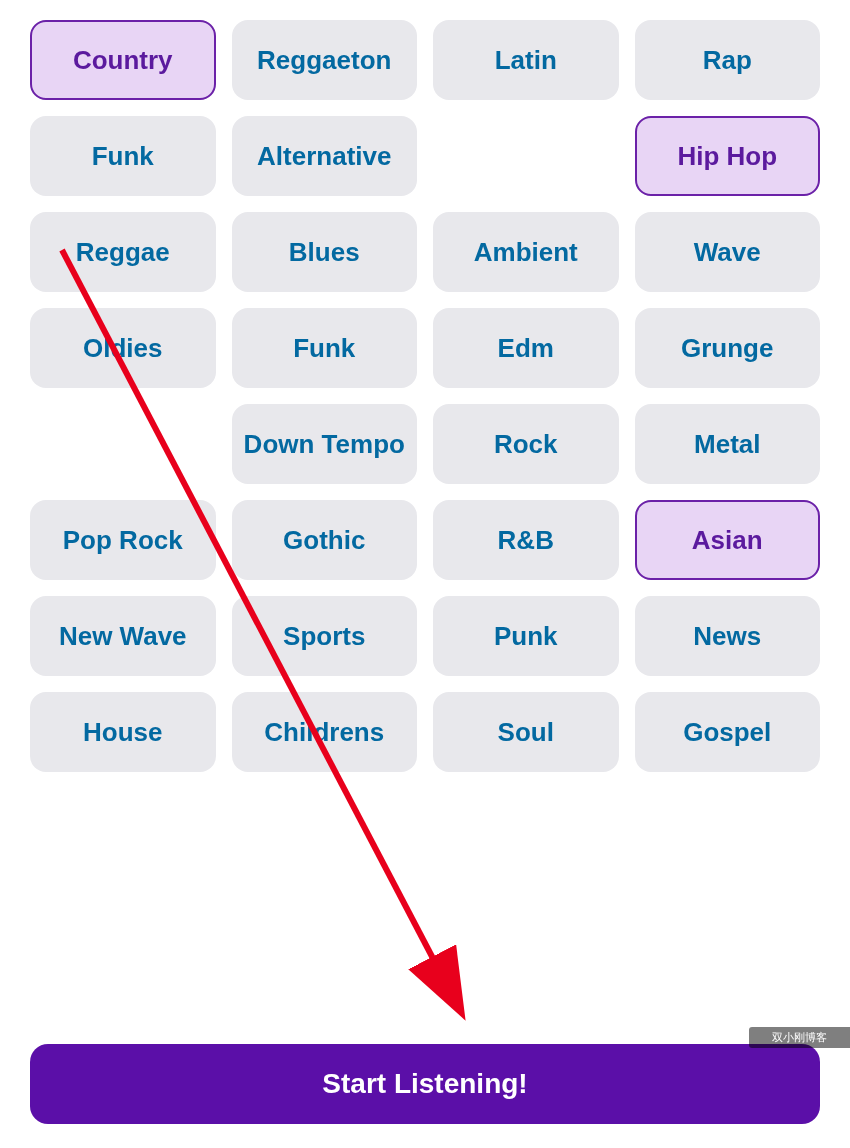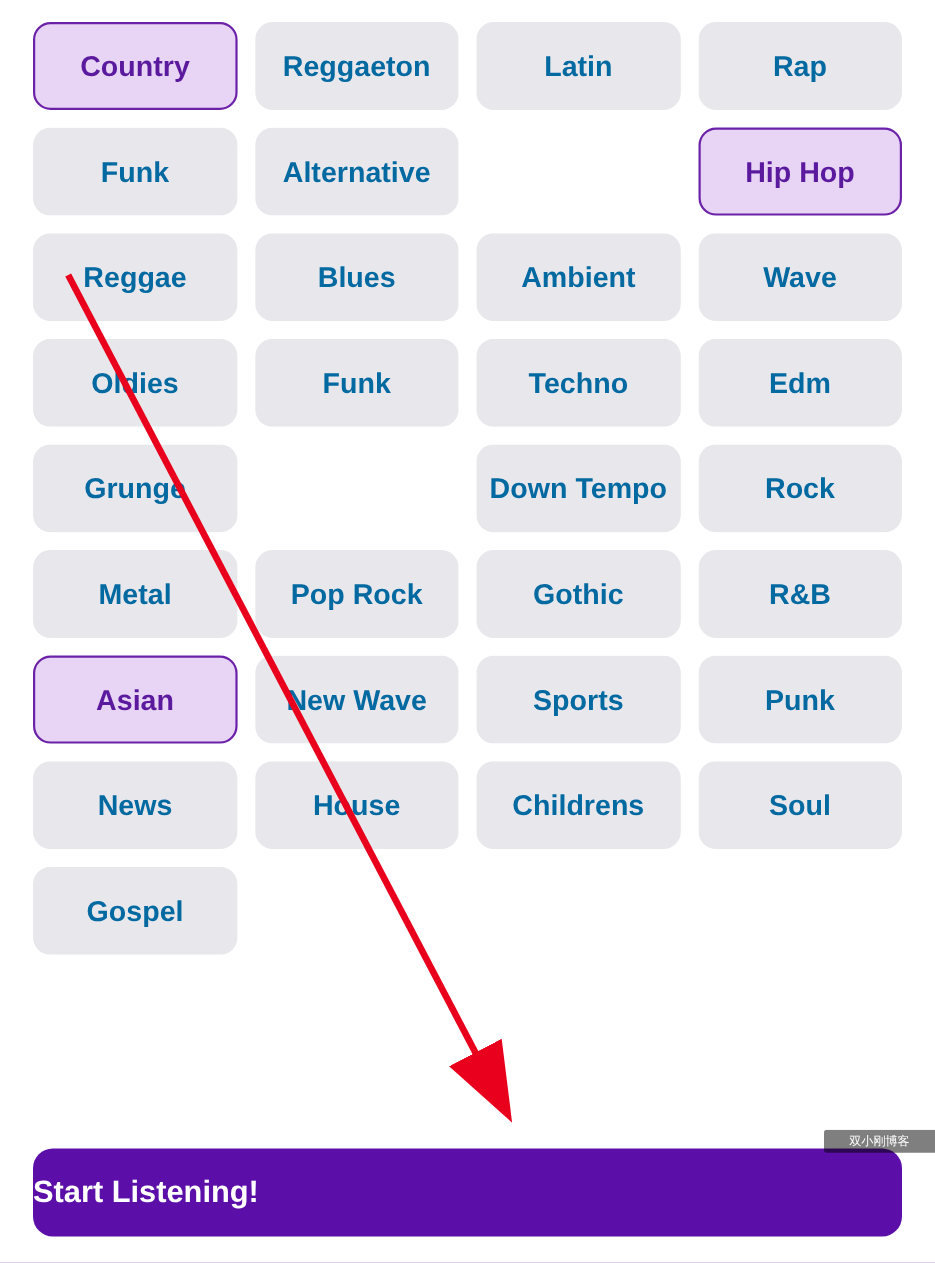--- a/index.html
+++ b/index.html
@@ -72,21 +72,21 @@
     .start-btn {
       width: 100%;
       background: #5b0fa8;
       color: #ffffff;
       font-size: 28px;
       font-weight: 700;
       border: none;
       border-radius: 18px;
       padding: 24px 0;
       cursor: pointer;
-      text-align: left;
+      text-align: center;
       display: block;
     }
 
     
     .watermark {
       position: absolute;
       bottom: 100px;
       right: 0;
       background: rgba(0,0,0,0.5);
       color: #fff;
@@ -106,21 +106,20 @@
     <button class="genre-btn">Funk</button>
     <button class="genre-btn">Alternative</button>
     <div class="genre-btn" style="visibility: hidden;"></div>
     <button class="genre-btn selected">Hip Hop</button>
     <button class="genre-btn">Reggae</button>
     <button class="genre-btn">Blues</button>
     <button class="genre-btn">Ambient</button>
     <button class="genre-btn">Wave</button>
     <button class="genre-btn">Oldies</button>
     <button class="genre-btn">Funk</button>
-    <button class="genre-btn">Techno</button>
     <button class="genre-btn">Edm</button>
     <button class="genre-btn">Grunge</button>
     <div class="genre-btn" style="visibility: hidden;"></div>
     <button class="genre-btn">Down Tempo</button>
     <button class="genre-btn">Rock</button>
     <button class="genre-btn">Metal</button>
     <button class="genre-btn">Pop Rock</button>
     <button class="genre-btn">Gothic</button>
     <button class="genre-btn">R&amp;B</button>
     <button class="genre-btn selected">Asian</button>

